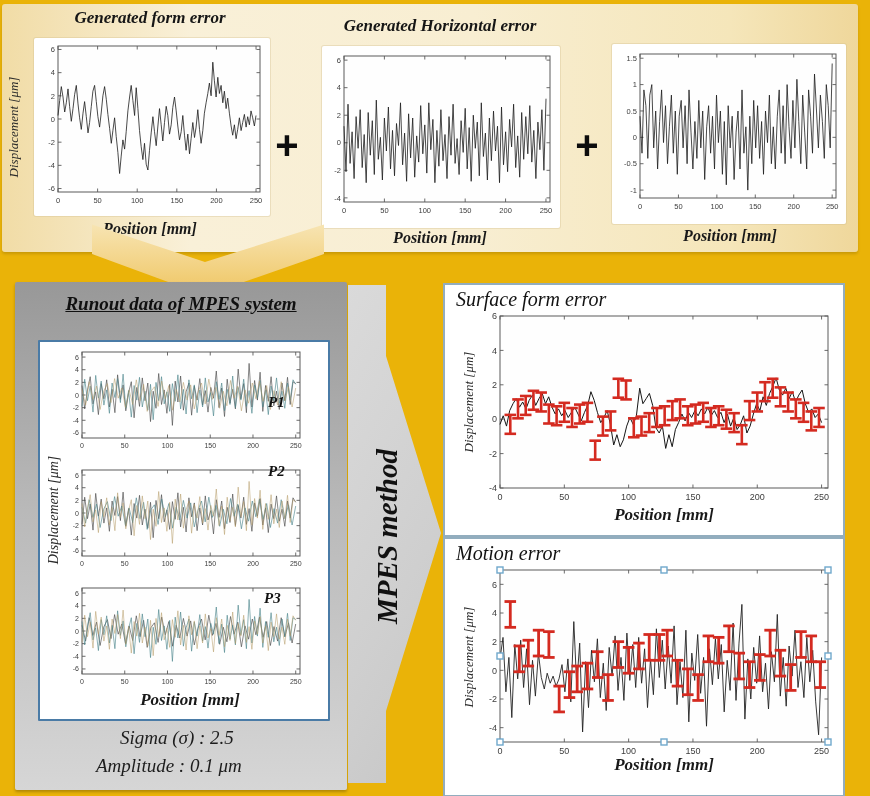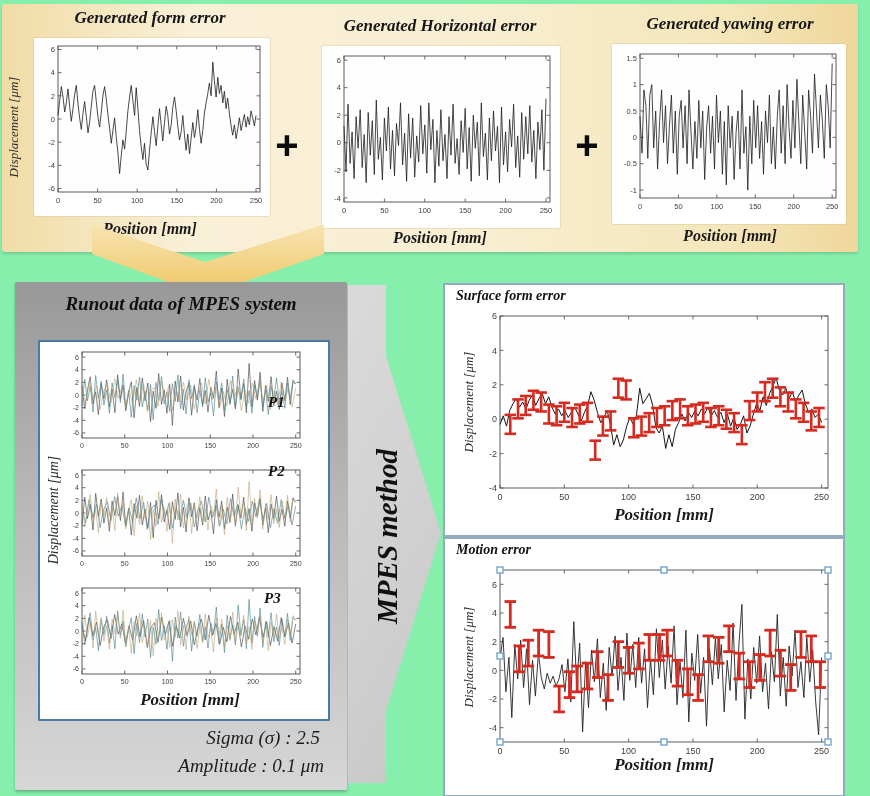--- a/index.html
+++ b/index.html
@@ -1,63 +1,62 @@
 <!DOCTYPE html>
 <html><head>
 <meta charset="utf-8">
 <style>
   html,body{margin:0;padding:0;background:#ffffff;}
-  #stage{position:relative;width:870px;height:796px;background:#86efac;overflow:hidden;
+  #stage{position:relative;width:870px;height:796px;background:#eab308;overflow:hidden;
          font-family:"Liberation Serif", serif;}
   .abs{position:absolute;}
   
   .top-band{left:2px;top:4px;width:856px;height:248px;
     background:linear-gradient(90deg,#f1dca6,#f9f0d8 22%,#f8eed2 55%,#f5e6ba 85%,#efd79b);
     border-radius:3px;box-shadow:0 2px 3px rgba(0,0,0,.15);}
   .chart-panel{background:#ffffff;border-radius:2px;box-shadow:0 0 0 1px rgba(210,190,140,.35);}
   .chart-title{font-weight:bold;font-style:italic;font-size:17px;color:#161616;text-align:center;}
   .pos-label{font-weight:bold;font-style:italic;font-size:16px;color:#191919;text-align:center;}
   .ylab{font-style:italic;font-size:13px;color:#2a2a2a;text-align:center;transform:rotate(-90deg);}
   .plus{font-family:"Liberation Sans",sans-serif;font-weight:bold;font-size:40px;color:#0d0d0d;line-height:30px;}
   
   .down-arrow{left:92px;top:218px;width:232px;height:80px;
     background:linear-gradient(180deg,#f8e7ba,#f3d488 55%,#eec45e);
     clip-path:polygon(0% 8%,48.7% 55%,100% 8%,100% 45%,48.7% 97%,0% 45%);}
   
   .gray-panel{left:15px;top:282px;width:332px;height:508px;
     background:linear-gradient(180deg,#989898,#b9b9b9 45%,#d6d6d6);
     border-radius:2px;box-shadow:0 2px 3px rgba(0,0,0,.25);}
-  .runout-title{font-weight:bold;font-style:italic;font-size:19px;color:#101010;text-align:center;}
+  .runout-title{font-weight:bold;font-style:italic;font-size:19px;color:#101010;text-align:center;text-decoration:underline;}
   .inner-box{left:38px;top:340px;width:288px;height:377px;background:#ffffff;
     border:2px solid #4a7ba6;border-radius:1px;}
   .trace-label{font-weight:bold;font-style:italic;font-size:15px;color:#111;}
-  .sigma-line{font-style:italic;font-size:19px;color:#1d1d1d;text-align:right;}
+  .sigma-line{font-style:italic;font-size:19px;color:#1d1d1d;text-align:left;}
   
   .mpes-arrow{left:348px;top:283px;width:96px;height:502px;
     background:linear-gradient(120deg,#dadada,#cfcfcf 60%,#c6c6c6);
     clip-path:polygon(0px 2px,38px 2px,38px 73px,93px 250px,38px 428px,38px 500px,0px 500px);
     display:flex;align-items:center;justify-content:flex-start;}
   .mpes-text{position:absolute;left:-61px;top:237px;width:200px;text-align:center;
     transform:rotate(-90deg);font-weight:bold;font-style:italic;font-size:29px;color:#111;white-space:nowrap;}
   
   .right-box{background:#ffffff;border:2px solid #92adbe;}
-  .right-title{font-weight:bold;font-style:italic;font-size:14px;color:#121212;}
+  .right-title{font-weight:normal;font-style:italic;font-size:20px;color:#121212;}
   svg{position:absolute;overflow:visible;}
   .tickfont{font-family:"Liberation Sans",sans-serif;fill:#3d3d3d;}
 </style>
 </head>
 <body>
 
 <div id="stage">
 
   <div class="abs top-band"></div>
 
   <div class="abs chart-title" style="left:40px;top:8px;width:220px;">Generated form error</div>
   <div class="abs chart-title" style="left:325px;top:16px;width:230px;">Generated Horizontal error</div>
-  <div class="abs chart-title" style="left:615px;top:14px;width:230px;">Generated yawing error</div>
 
   <div class="abs chart-panel" style="left:34px;top:38px;width:236px;height:178px;"></div>
   <div class="abs chart-panel" style="left:322px;top:46px;width:238px;height:182px;"></div>
   <div class="abs chart-panel" style="left:612px;top:44px;width:234px;height:180px;"></div>
 
   <div id="c-form" class="abs" style="left:34px;top:38px;">
       <svg width="236" height="178" viewBox="0 0 236 178">
         <rect x="24" y="8" width="202" height="146" fill="#fefefe" stroke="#5a5a5a" stroke-width="1"></rect>
         <line x1="24" y1="11.476190476190474" x2="27.5" y2="11.476190476190474" stroke="#5a5a5a" stroke-width="0.9"></line>
         <line x1="222.5" y1="11.476190476190474" x2="226" y2="11.476190476190474" stroke="#5a5a5a" stroke-width="0.9"></line>
@@ -344,21 +343,21 @@
     </div>
 
   <div class="abs trace-label" style="left:268px;top:354px;margin-top:40px;">P1</div>
   <div class="abs trace-label" style="left:268px;top:463px;">P2</div>
   <div class="abs trace-label" style="left:264px;top:590px;">P3</div>
 
   <div class="abs ylab" style="left:-31px;top:502px;width:170px;font-size:14px;">Displacement [μm]</div>
   <div class="abs pos-label" style="left:90px;top:690px;width:200px;font-size:17px;">Position [mm]</div>
 
   <div class="abs sigma-line" style="left:120px;top:727px;width:200px;">Sigma (σ) : 2.5</div>
-  <div class="abs sigma-line" style="left:104px;top:755px;width:220px;">Amplitude : 0.1 μm</div>
+  <div class="abs sigma-line" style="left:96px;top:755px;width:220px;">Amplitude : 0.1 μm</div>
 
   <div class="abs mpes-arrow">
     <span class="mpes-text">MPES method</span>
   </div>
 
   <div class="abs right-box" style="left:443px;top:283px;width:398px;height:250px;"></div>
   <div class="abs right-title" style="left:456px;top:288px;">Surface form error</div>
   <div id="c-surface" class="abs" style="left:458px;top:306px;">
       <svg width="386" height="208" viewBox="0 0 386 208">
         <rect x="42" y="10" width="328" height="172" fill="#fefefe" stroke="#5a5a5a" stroke-width="1"></rect>

